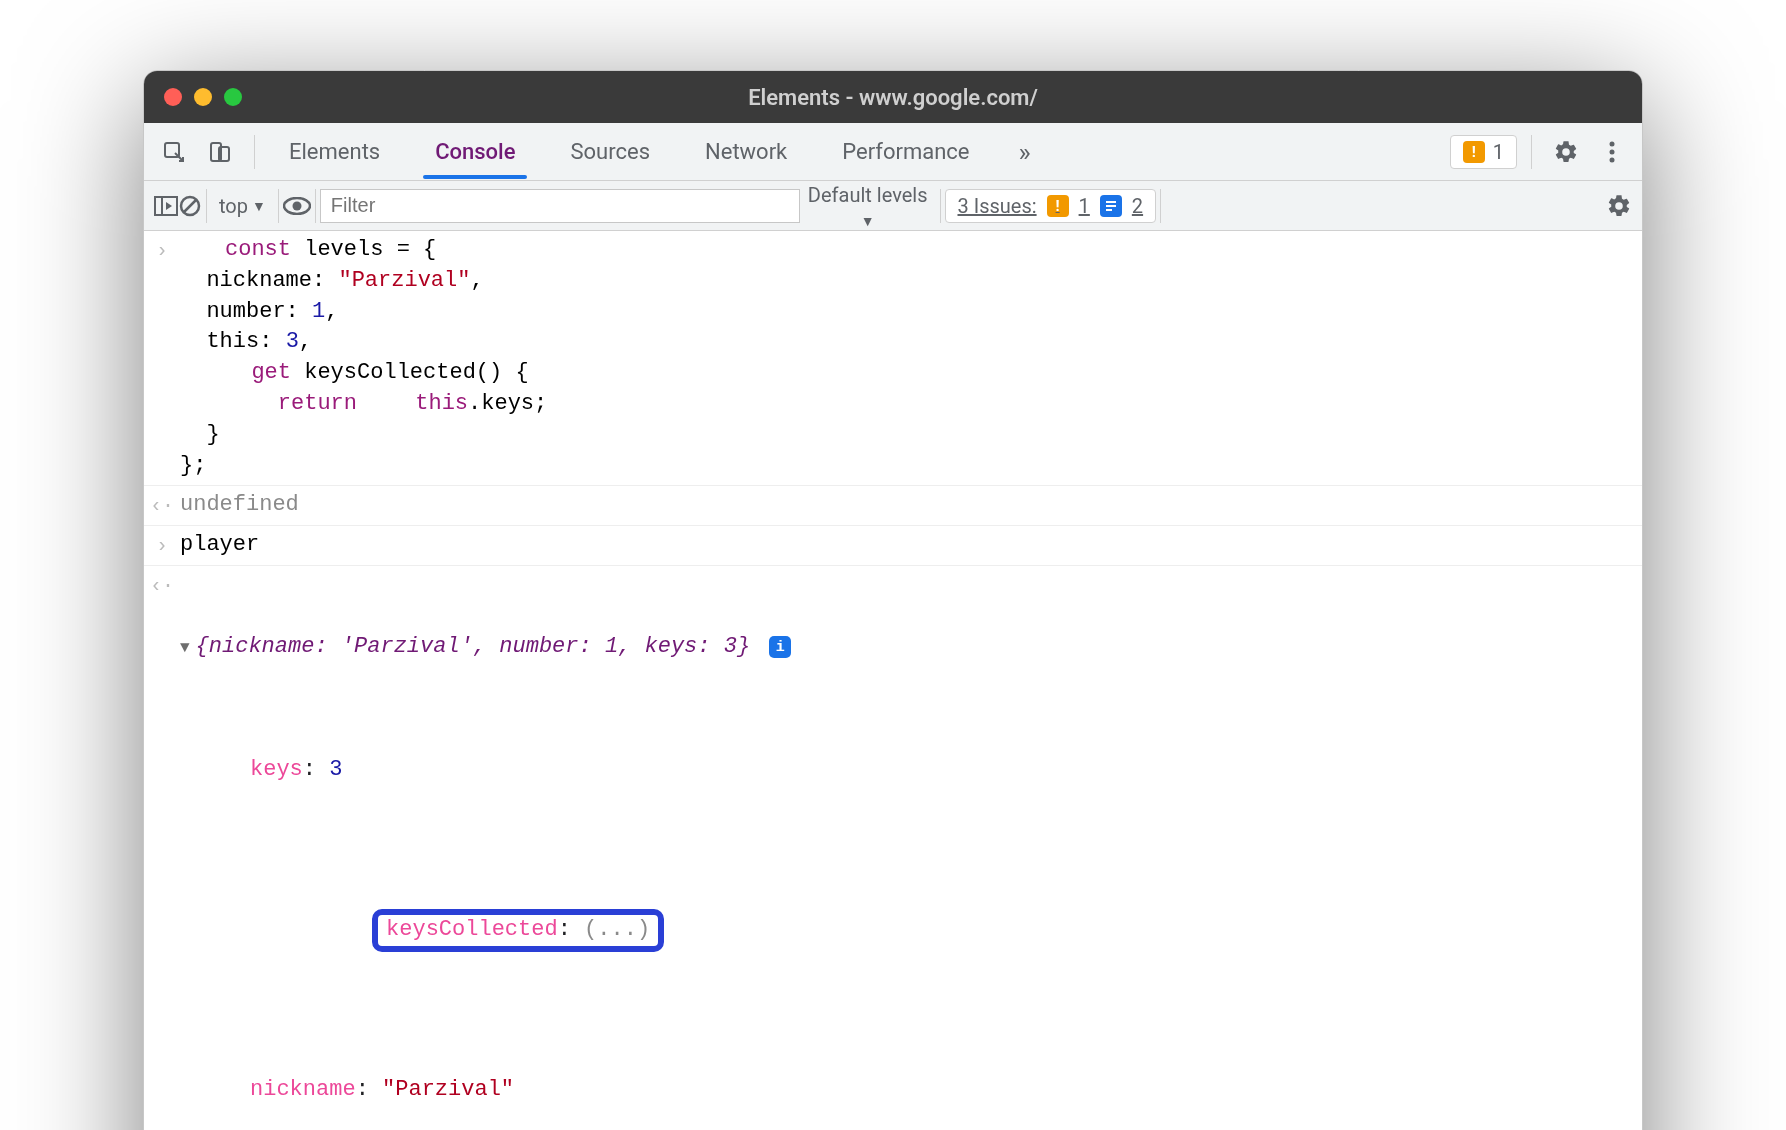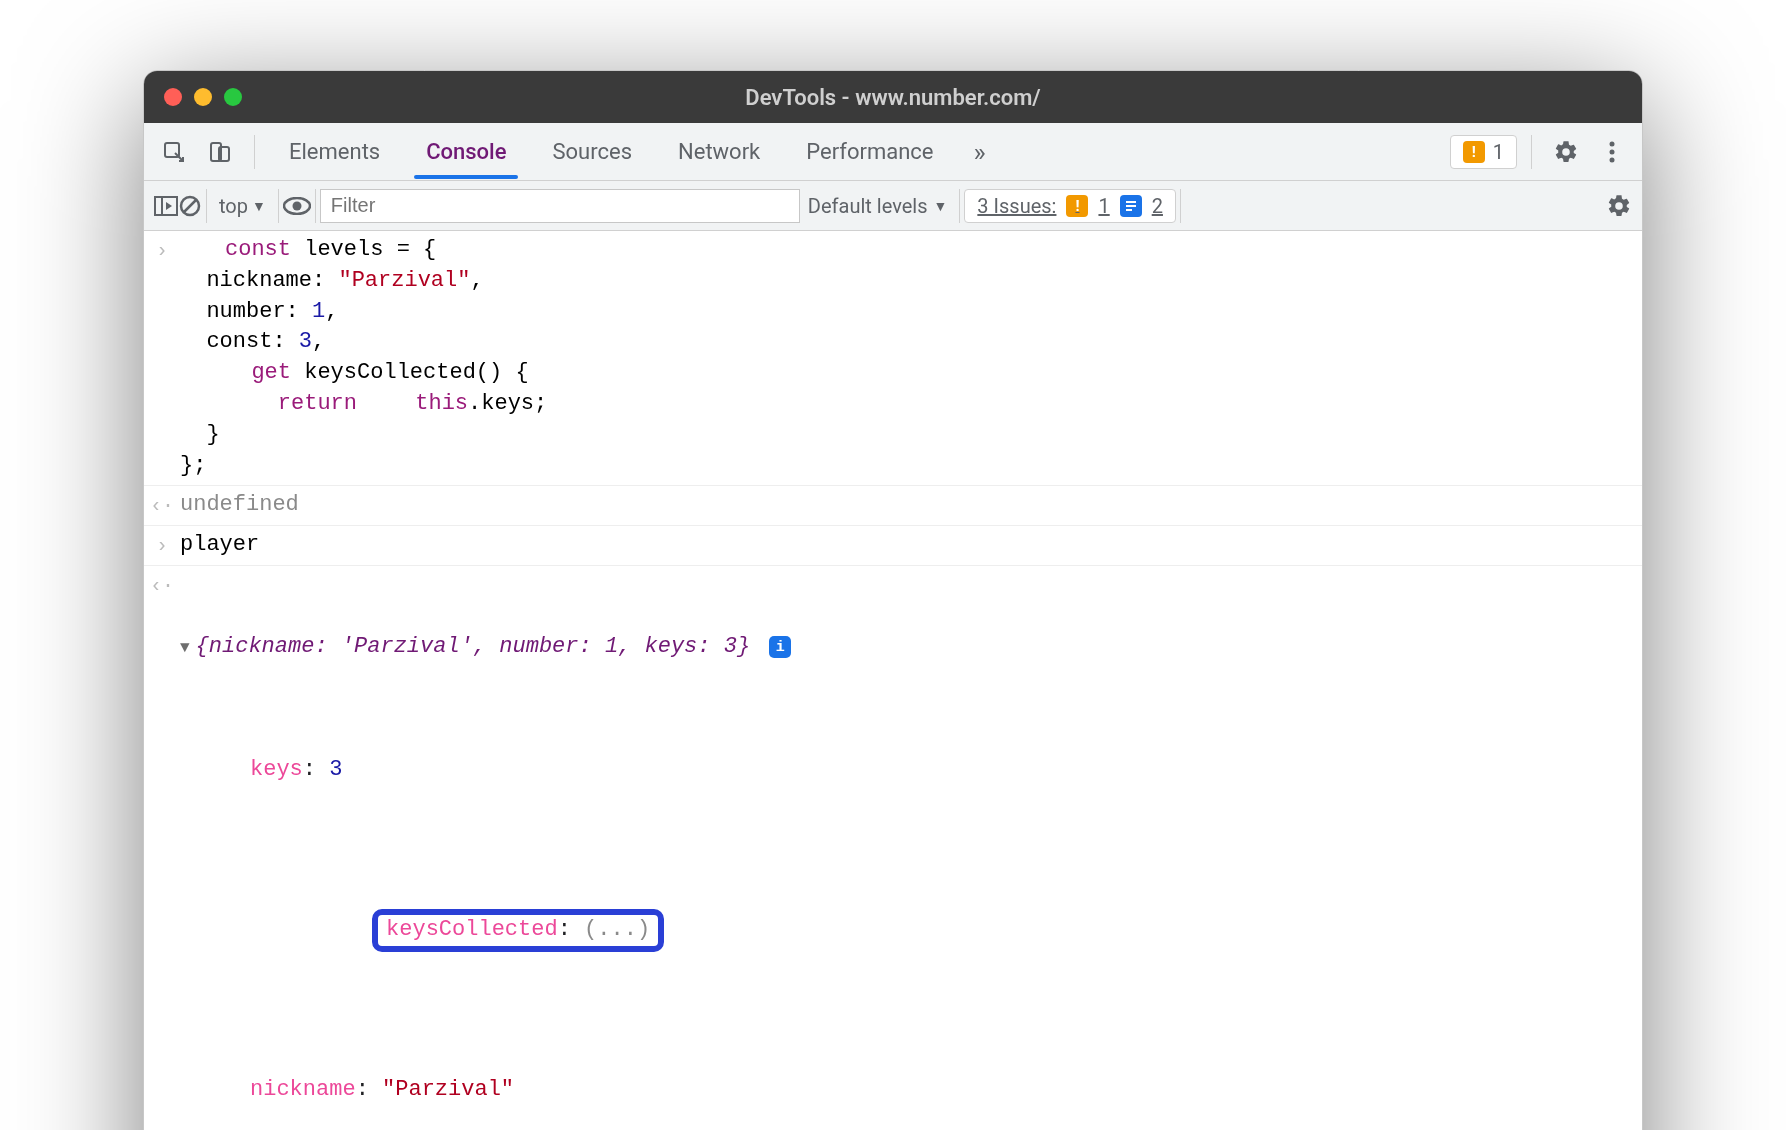--- a/index.html
+++ b/index.html
@@ -38,21 +38,21 @@
     gap: 6px;
     background: #f1f3f4;
   }
   .toolbar .icon-btn {
     width: 40px; height: 40px;
     display: flex; align-items: center; justify-content: center;
     color: #5f6368;
     border-radius: 4px;
   }
   .toolbar .divider { width:1px; height: 34px; background:#d0d0d0; margin: 0 8px; }
-  .tabs { display: flex; align-items: center; gap: 6px; }
+  .tabs { display: flex; align-items: center; gap: 15px; }
   .tab {
     font-size: 22px; color: #5f6368;
     padding: 14px 20px;
     position: relative;
   }
   .tab.active { color: #701a75; font-weight: 500; }
   .tab.active::after {
     content:""; position:absolute; left:8px; right:8px; bottom:-1px; height:4px; background:#1a73e8; border-radius:2px;
   }
   .more-tabs { color:#5f6368; font-size:26px; padding:0 14px; }
@@ -75,21 +75,21 @@
     background: #f1f3f4;
     font-size: 20px; color:#5f6368;
   }
   .filterbar .ctx { display:flex; align-items:center; gap:4px; padding: 4px 8px;}
   .filterbar .divider { width:1px; height: 34px; background:#d0d0d0; margin: 0 4px; }
   .filter-input {
     width: 480px; height: 34px;
     border: 1px solid #c7c7c7; background:#fff;
     padding: 0 10px; font-size:20px; color:#5f6368;
   }
-  .levels { display:flex; align-items:center; gap:6px; padding:0 8px;}
+  .levels { display:flex; align-items:center; gap:6px; padding:0 8px;flex-direction:column;}
   .issues-box {
     display:flex; align-items:center; gap:10px;
     border:1px solid #d0d0d0; border-radius:4px;
     background:#fff; padding:4px 12px;text-decoration:underline;
   }
 
   
   .console-body {
     font-family: Menlo, Consolas, "Courier New", monospace;
     font-size: 22px;
@@ -137,21 +137,21 @@
 
 <div class="shadow-wrap">
 <div class="window">
 
   <div class="titlebar">
     <div class="traffic-lights">
       <div class="tl red"></div>
       <div class="tl yellow"></div>
       <div class="tl green"></div>
     </div>
-    <div class="titlebar-title">DevTools - www.number.com/</div>
+    <div class="titlebar-title">Elements - www.google.com/</div>
   </div>
 
   <div class="toolbar">
     <div class="icon-btn">
       <svg width="24" height="24" viewBox="0 0 24 24" fill="none" stroke="#5f6368" stroke-width="2">
             <rect x="3" y="3" width="14" height="14" rx="2"></rect>
             <path d="M13 13 L21 21 M17 21 H21 V17"></path>
           </svg>
     </div>
     <div class="icon-btn">
@@ -244,21 +244,21 @@
     </div>
   </div>
 
   <div class="console-body">
 
     <div class="row">
       <div class="gutter">›</div>
       <div class="content"><span class="kw">const</span><span> levels = {</span>
 <span>  nickname: </span><span class="str">"Parzival"</span><span>,</span>
 <span>  number: </span><span class="num">1</span><span>,</span>
-<span>  const: </span><span class="num">3</span><span>,</span>
+<span>  this: </span><span class="num">3</span><span>,</span>
 <span>  </span><span class="kw">get</span><span> keysCollected() {</span>
 <span>    </span><span class="kw">return</span><span> </span><span class="kw">this</span><span>.keys;</span>
 <span>  }</span>
 <span>};</span></div>
     </div>
 
     <div class="row">
       <div class="gutter">‹·</div>
       <div class="content light">undefined</div>
     </div>

